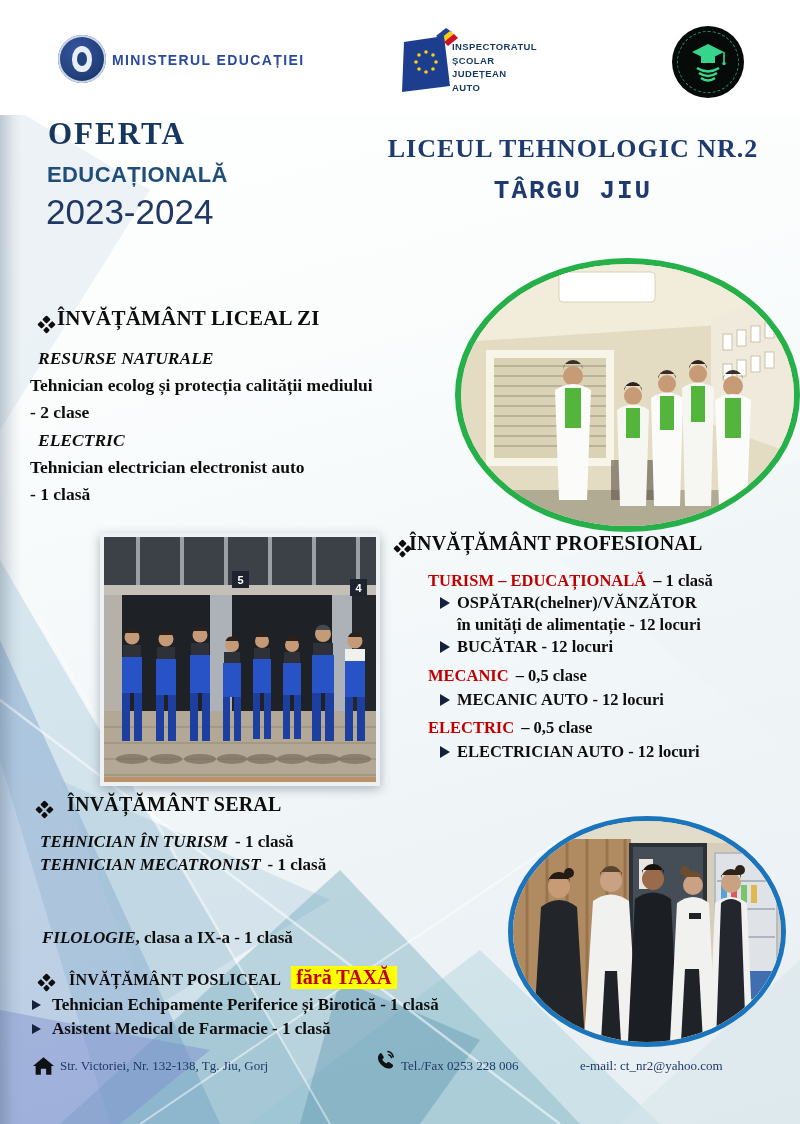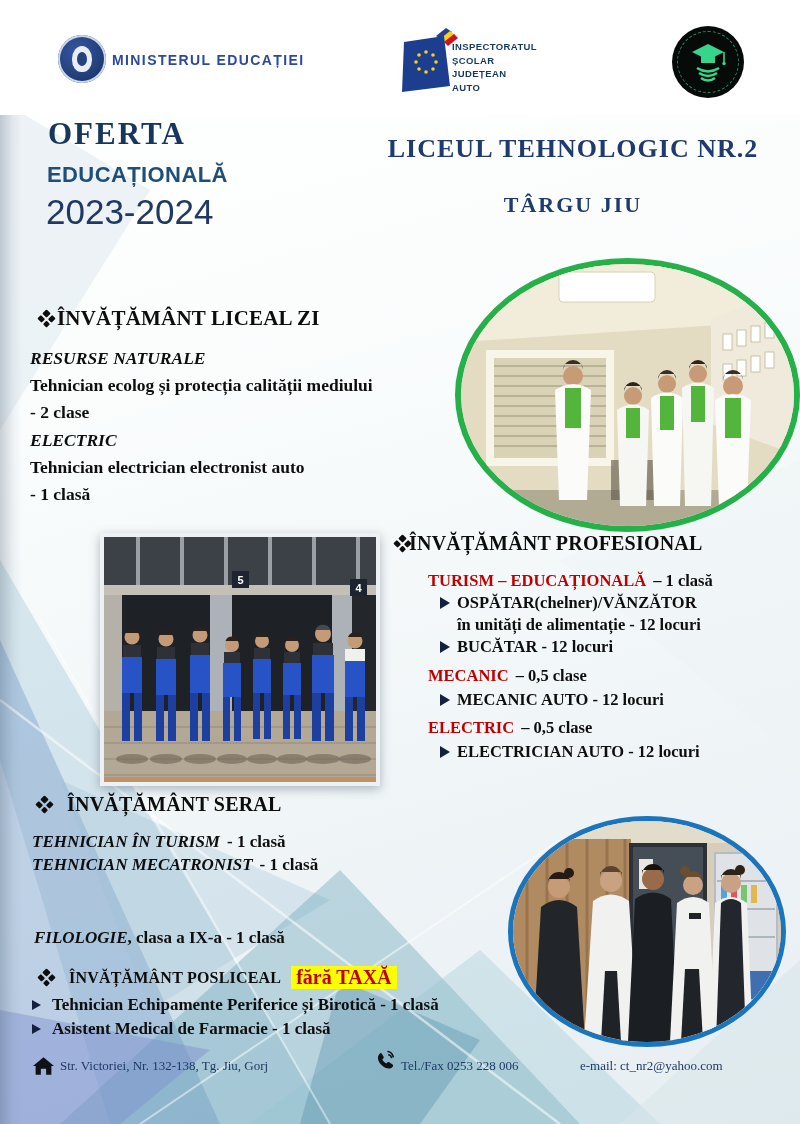--- a/index.html
+++ b/index.html
@@ -23,28 +23,28 @@
   .insp-lines{position:absolute;left:452px;top:40px;font-family:"Liberation Sans",sans-serif;
               font-weight:bold;font-size:9.5px;line-height:13.5px;letter-spacing:.4px;color:#16385f;}
   .school-logo{position:absolute;left:672px;top:26px;width:72px;height:72px;border-radius:50%;background:#060a08;}
   .school-logo .ring{position:absolute;left:5px;top:5px;right:5px;bottom:5px;border:1px dashed rgba(63,214,145,.65);border-radius:50%;}
   
   .offer1{left:48px;top:116px;font-size:31px;font-weight:bold;letter-spacing:2px;color:#17365d;}
   .offer2{left:47px;top:162px;font-family:"Liberation Sans",sans-serif;font-weight:bold;font-size:22px;letter-spacing:.4px;color:#1f4e79;}
   .offer3{left:46px;top:192px;font-family:"Liberation Sans",sans-serif;font-size:35px;color:#203864;}
   .school-name{position:absolute;left:352px;top:134px;width:442px;text-align:center;color:#1e3a6e;}
   .school-name .l1{font-size:26px;font-weight:bold;letter-spacing:1px;}
-  .school-name .l2{font-size:22px;font-weight:bold;letter-spacing:2px;margin-top:28px;}
+  .school-name .l2{font-size:26px;font-weight:bold;letter-spacing:2px;margin-top:12px;font-family:Liberation Mono, monospace;}
   
-  .sec-head{position:absolute;display:flex;align-items:center;color:#0d0d0d;}
+  .sec-head{position:absolute;display:flex;align-items:flex-end;color:#0d0d0d;}
   .sec-head .title{font-weight:bold;font-size:21px;letter-spacing:.2px;}
   .diamond{width:13px;height:13px;transform:rotate(45deg);display:grid;grid-template-columns:1fr 1fr;grid-template-rows:1fr 1fr;gap:2px;flex:0 0 13px;}
   .diamond i{background:#0d0d0d;border-radius:1px;}
   .body-line{font-size:17.5px;font-weight:bold;color:#0e0e0e;}
-  .it{font-style:italic;}
+  .it{font-style:italic;margin-left:8px;}
   .red{color:#c00000;}
   .hl{background:#ffff00;color:#c00000;padding:0 5px;font-weight:bold;}
   .arrow{width:0;height:0;border-left:10px solid #14213d;border-top:6px solid transparent;border-bottom:6px solid transparent;display:inline-block;}
   .arrow.sm{border-left-width:9px;border-top-width:5px;border-bottom-width:5px;}
   .pro-line{font-size:16.5px;font-weight:bold;color:#0e0e0e;}
   .count{margin-left:7px;color:#0e0e0e;}
   
   .photo-ellipse{position:absolute;border-radius:50%;overflow:hidden;}
   .photo-lab{left:455px;top:258px;width:333px;height:262px;border:6px solid #25b04a;background:#e3dcc2;}
   .photo-workshop{left:100px;top:533px;width:272px;height:245px;border:4px solid #eef1f3;

